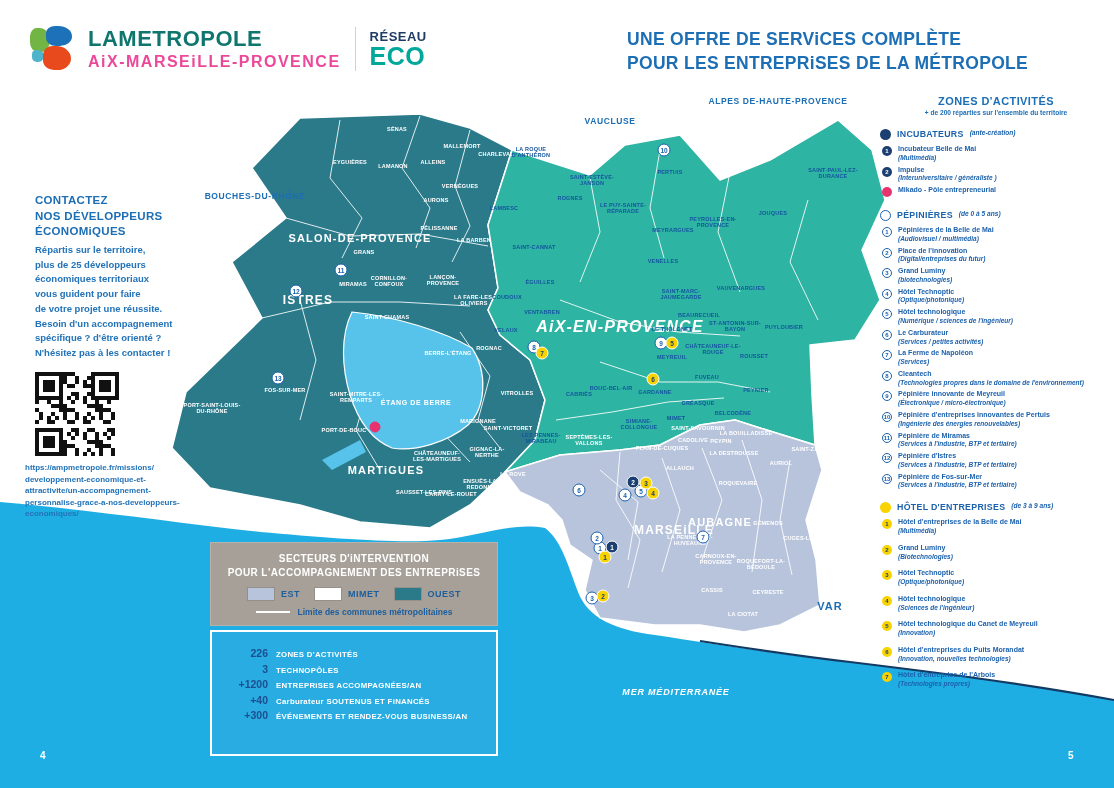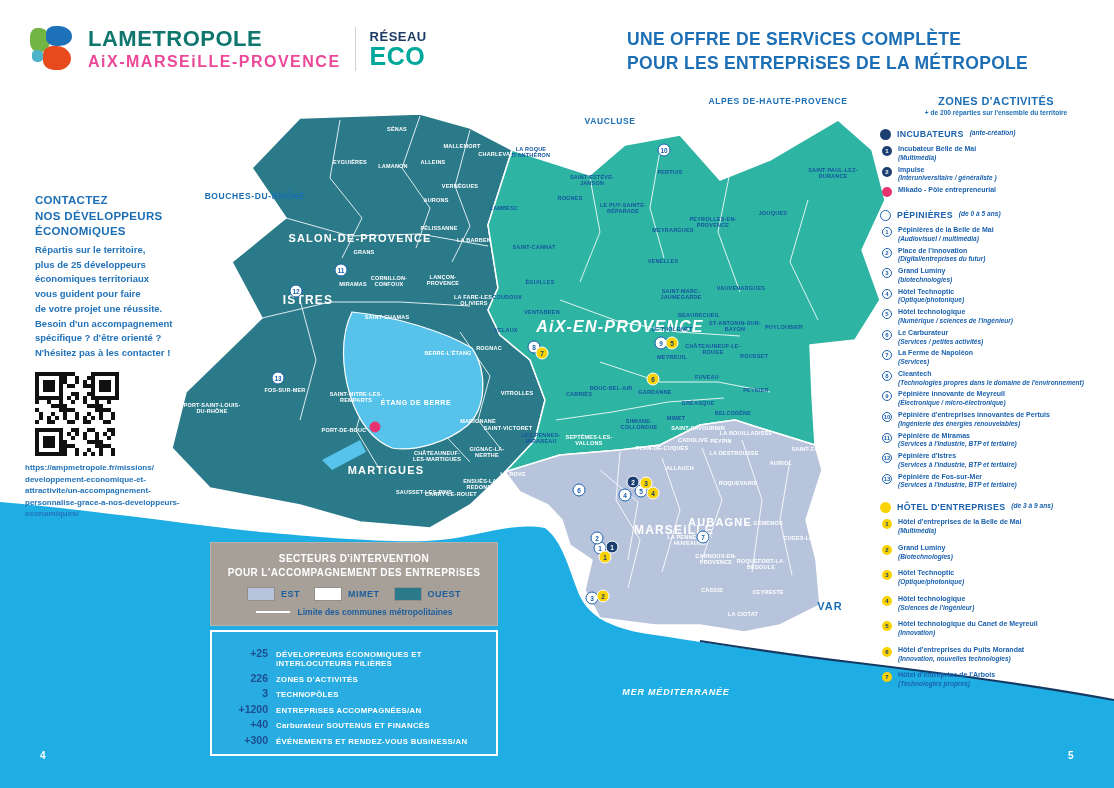--- a/index.html
+++ b/index.html
@@ -773,24 +773,20 @@
       </div>
     <div class="limit-row">
       <i></i>
       <span>Limite des communes métropolitaines</span>
     </div>
   </div>
 
   <div class="abs stats-box">
     <div class="stats-rows" id="stats-rows">
         <div class="stat-row">
-          <div class="stat-val">+25</div>
-          <div class="stat-lab">DÉVELOPPEURS ÉCONOMiQUES ET iNTERLOCUTEURS FiLiÈRES</div>
-        </div>
-        <div class="stat-row">
           <div class="stat-val">226</div>
           <div class="stat-lab">ZONES D'ACTiViTÉS</div>
         </div>
         <div class="stat-row">
           <div class="stat-val">3</div>
           <div class="stat-lab">TECHNOPÔLES</div>
         </div>
         <div class="stat-row">
           <div class="stat-val">+1200</div>
           <div class="stat-lab">ENTREPRiSES ACCOMPAGNÉES/AN</div>

